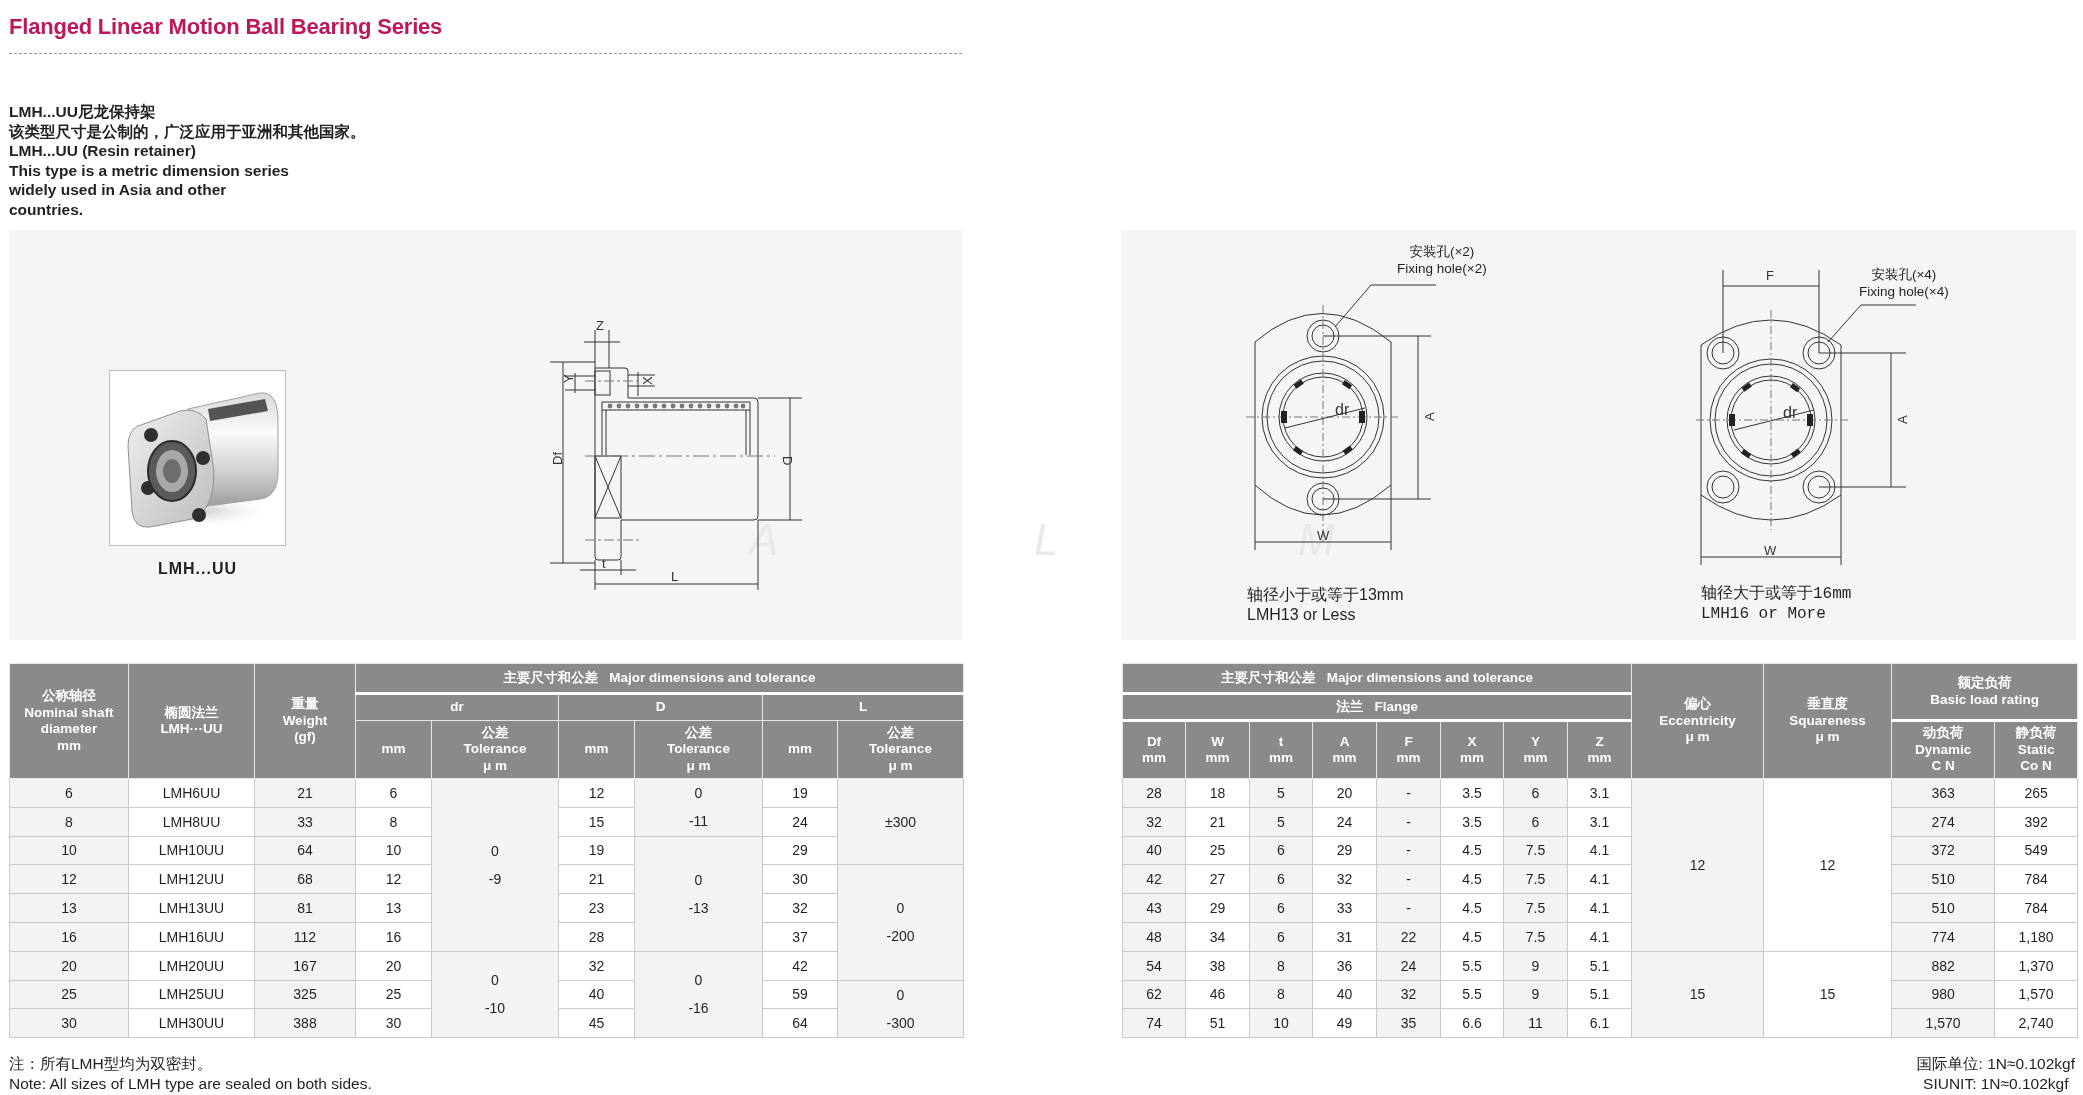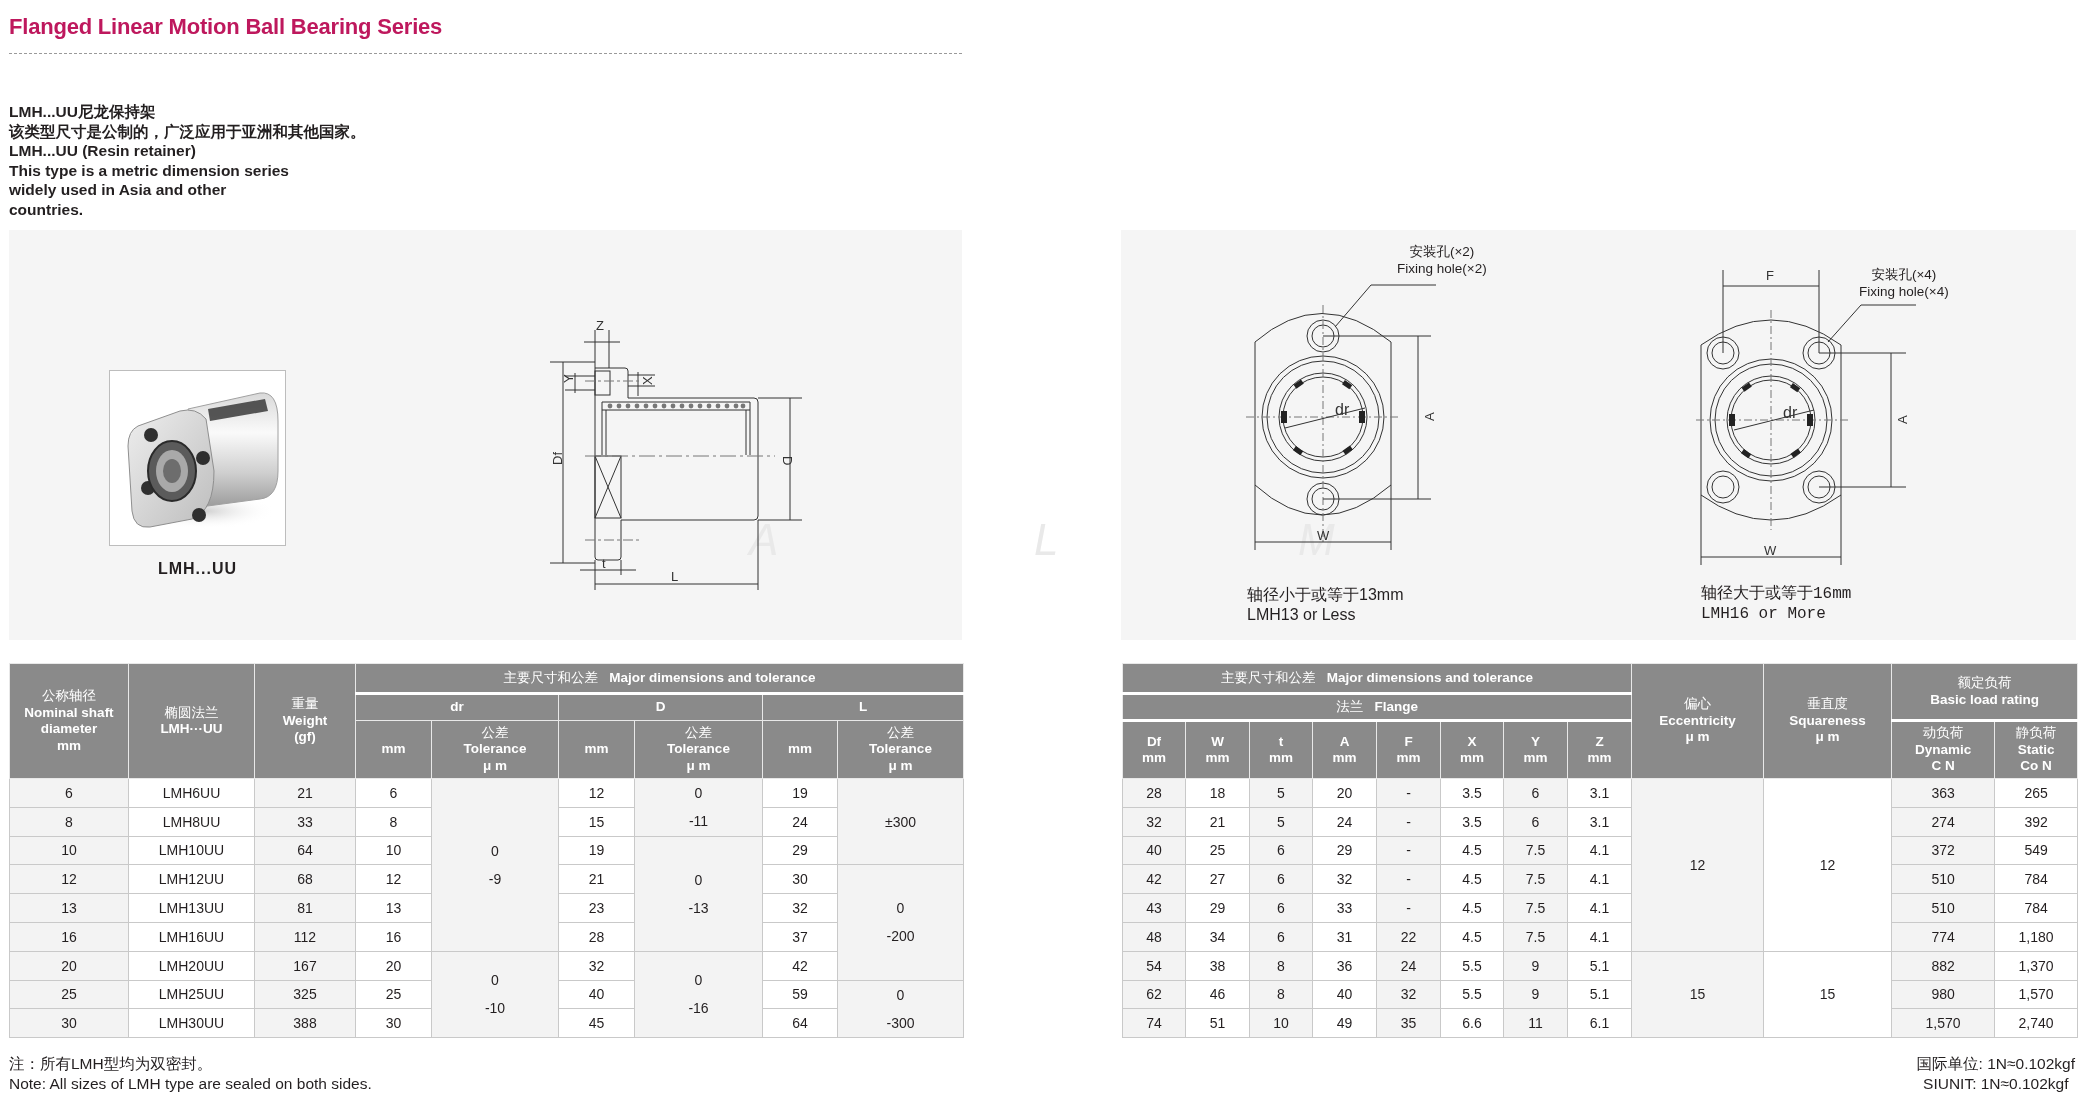--- a/index.html
+++ b/index.html
@@ -23,21 +23,21 @@
   .drawing { position: absolute; }
   .draw-caption { position: absolute; font-size: 16px; line-height: 19.5px; color: #231f20; white-space: nowrap; }
 
   table.spec { position: absolute; border-collapse: collapse; font-size: 14px; table-layout: fixed; }
   table.spec th { background: #8a8a8a; color: #ffffff; font-weight: bold; font-size: 13.5px; line-height: 16.5px; border: 1.5px solid #e8e8e8; text-align: center; vertical-align: middle; padding: 0 2px; }
   table.spec th.grp { border-bottom: 3px solid #ffffff; }
   table.spec td { height: 28.8px; border: 1px solid #c9c9c9; text-align: center; vertical-align: middle; color: #231f20; font-size: 14px; }
   table.spec td.g { background: #f3f3f3; }
   table.spec td.w { background: #ffffff; }
   table.spec td.tol { line-height: 28px; }
-  .zh { font-weight: normal; }
+  .zh { font-weight: bold; }
 
   .note { position: absolute; left: 9px; top: 1054px; font-size: 15.5px; line-height: 19.5px; color: #231f20; }
   .unit-note { position: absolute; right: 8px; top: 1054px; font-size: 15.5px; line-height: 19.5px; color: #231f20; text-align: center; }
 </style>
 </head>
 <body>
 
 <div class="title">Flanged Linear Motion Ball Bearing Series</div>
 <div class="title-rule"></div>
 

